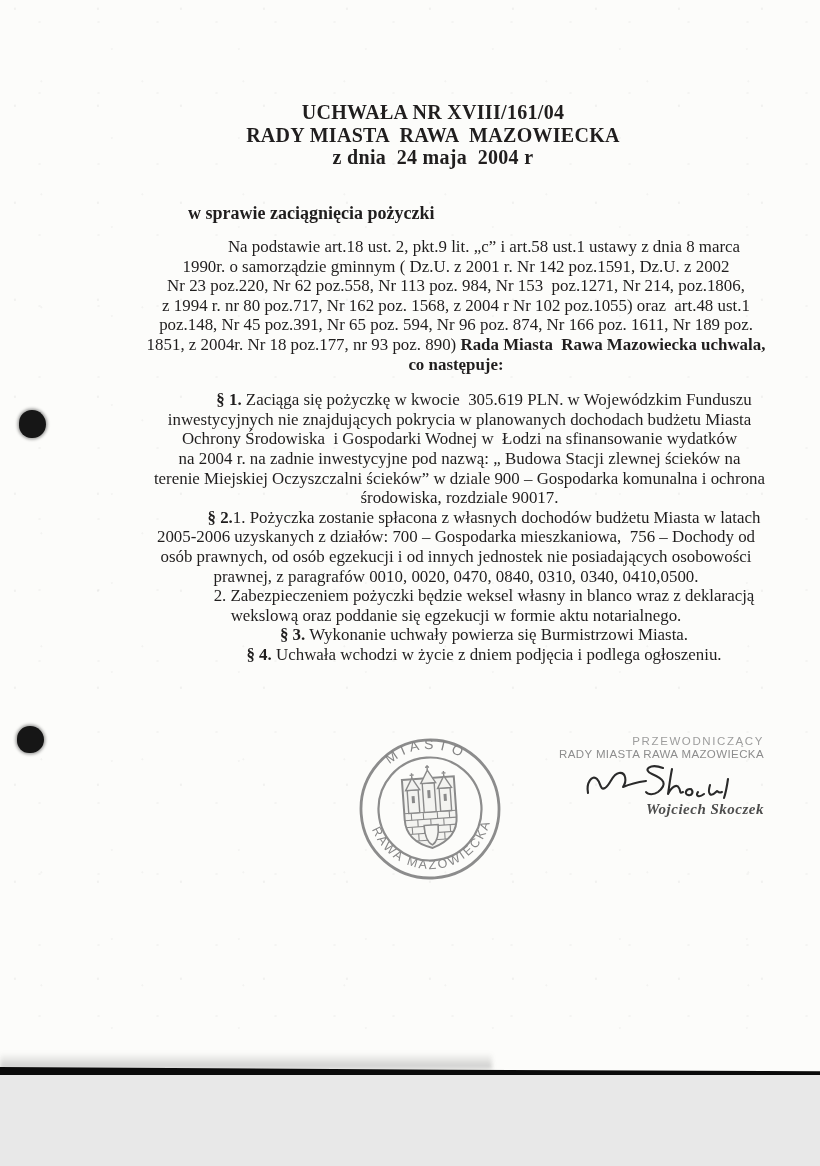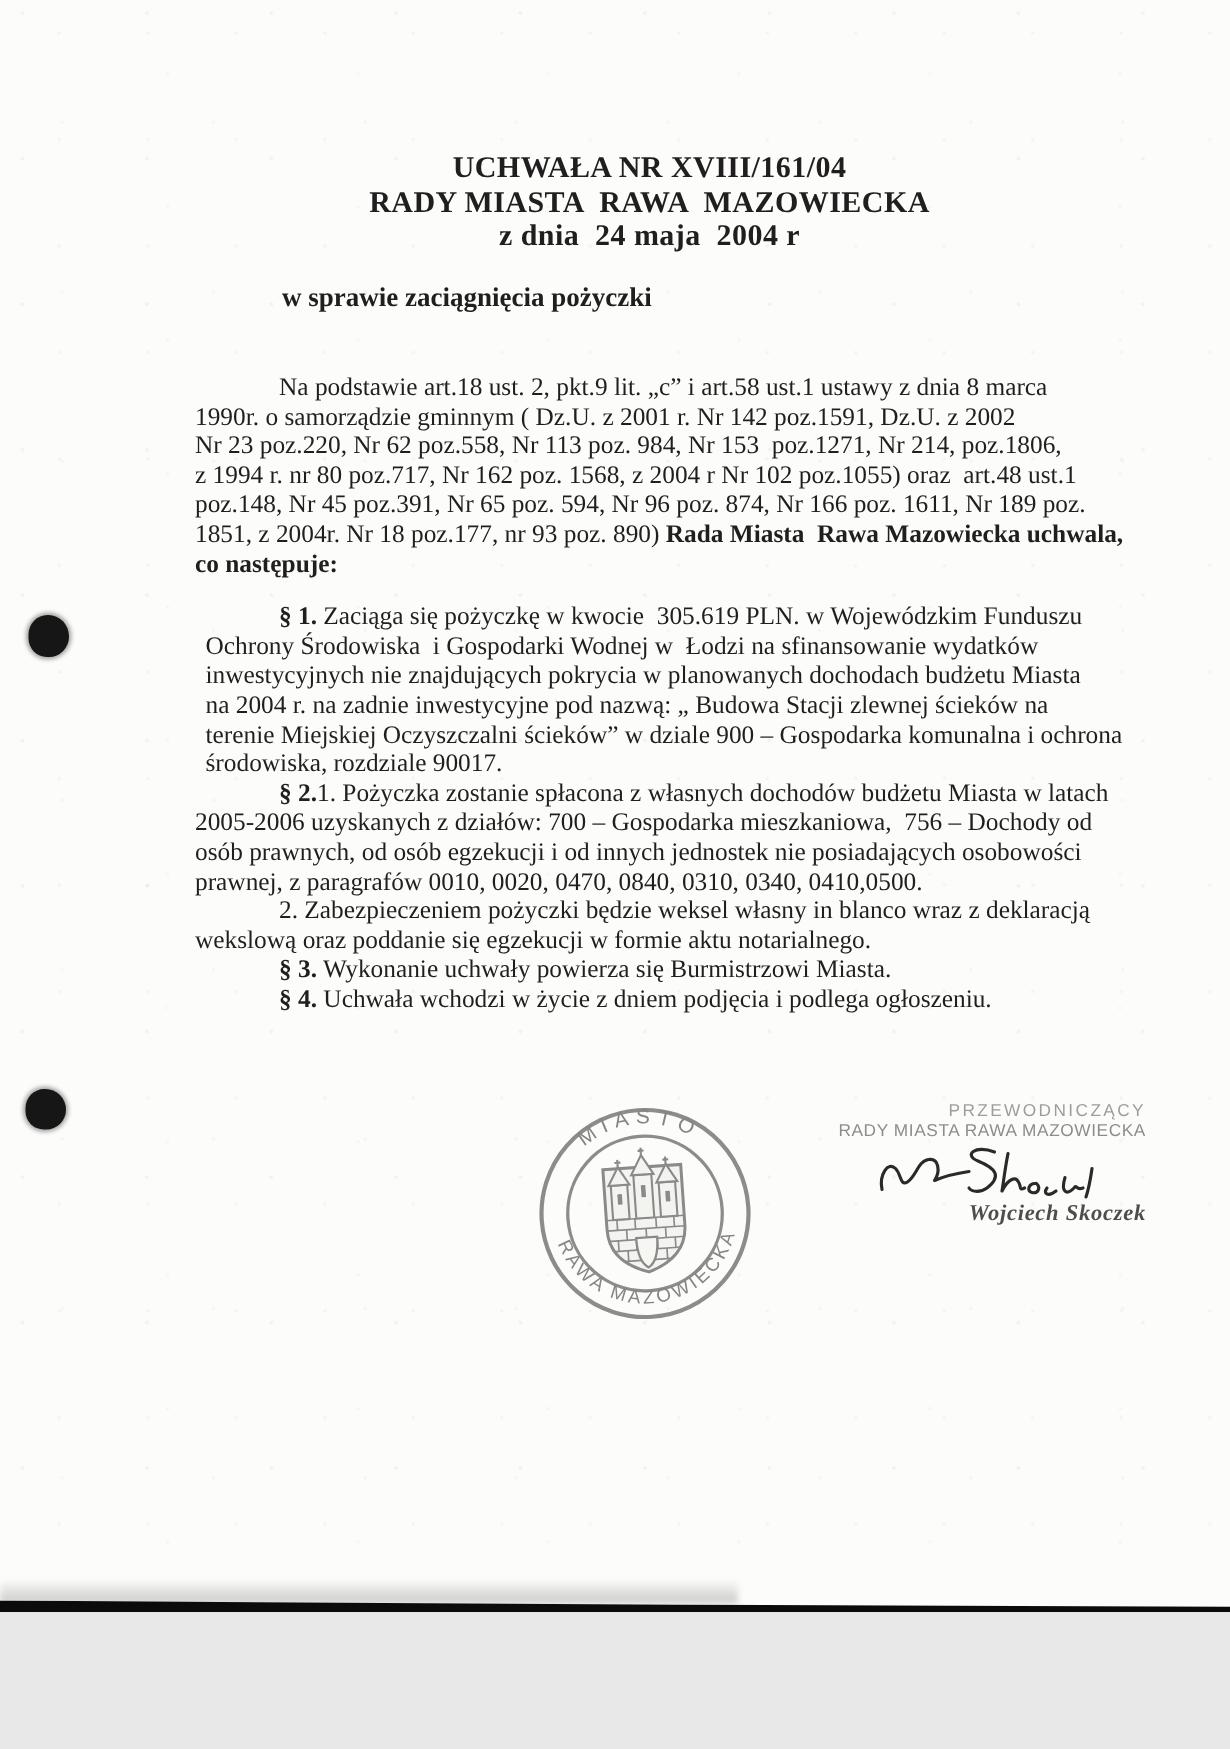--- a/index.html
+++ b/index.html
@@ -10,22 +10,22 @@
       radial-gradient(circle at 18% 9%, rgba(40,40,40,.05) 0 .8px, transparent 1.6px),
       radial-gradient(circle at 67% 31%, rgba(40,40,40,.04) 0 .8px, transparent 1.5px),
       radial-gradient(circle at 41% 72%, rgba(40,40,40,.04) 0 .7px, transparent 1.4px),
       radial-gradient(circle at 88% 55%, rgba(40,40,40,.035) 0 .7px, transparent 1.4px);
     background-size:83px 97px,59px 71px,101px 113px,127px 89px;
     font-family:"Liberation Serif",serif;color:#201e1e;overflow:hidden;
   }
   .title-block{position:absolute;top:101px;left:46px;width:774px;text-align:center;
     font-weight:bold;font-size:20px;line-height:22.5px;letter-spacing:.3px;}
   .title-block div{white-space:pre;}
-  .subject{position:absolute;top:188px;left:188px;font-weight:bold;font-size:18px;white-space:pre;text-align:right;}
-  .body-text{position:absolute;top:248px;left:130px;width:652px;font-size:16.9px;line-height:19.6px;}
+  .subject{position:absolute;top:203px;left:188px;font-weight:bold;font-size:18px;white-space:pre;text-align:right;}
+  .body-text{position:absolute;top:237px;left:130px;width:652px;font-size:16.9px;line-height:19.6px;text-align:center;}
   .line{white-space:pre;height:19.6px;}
   .ind{padding-left:56px;}
   .c1{padding-left:7px;}
   .b{font-weight:bold;}
   .sec1{margin-top:16px;}
   .punch{position:absolute;background:#161616;border-radius:48% 52% 50% 46%;
     box-shadow:0 0 3px 1.5px rgba(25,25,25,.4);}
   .punch-top{left:19px;top:410px;width:27px;height:28px;}
   .punch-bottom{left:17px;top:726px;width:27px;height:27px;}
   .seal{position:absolute;left:356px;top:735px;transform:rotate(-4deg);}
@@ -63,22 +63,22 @@
       <div class="line">1990r. o samorządzie gminnym ( Dz.U. z 2001 r. Nr 142 poz.1591, Dz.U. z 2002</div>
       <div class="line">Nr 23 poz.220, Nr 62 poz.558, Nr 113 poz. 984, Nr 153  poz.1271, Nr 214, poz.1806,</div>
       <div class="line">z 1994 r. nr 80 poz.717, Nr 162 poz. 1568, z 2004 r Nr 102 poz.1055) oraz  art.48 ust.1</div>
       <div class="line">poz.148, Nr 45 poz.391, Nr 65 poz. 594, Nr 96 poz. 874, Nr 166 poz. 1611, Nr 189 poz.</div>
       <div class="line"><span>1851, z 2004r. Nr 18 poz.177, nr 93 poz. 890) </span><span class="b">Rada Miasta  Rawa Mazowiecka uchwala,</span></div>
       <div class="line b">co następuje:</div>
     </div>
 
     <div class="sec1">
       <div class="line ind"><span class="b">§ 1.</span><span> Zaciąga się pożyczkę w kwocie  305.619 PLN. w Wojewódzkim Funduszu</span></div>
+      <div class="line c1">inwestycyjnych nie znajdujących pokrycia w planowanych dochodach budżetu Miasta</div>
       <div class="line c1">Ochrony Środowiska  i Gospodarki Wodnej w  Łodzi na sfinansowanie wydatków</div>
-      <div class="line c1">inwestycyjnych nie znajdujących pokrycia w planowanych dochodach budżetu Miasta</div>
       <div class="line c1">na 2004 r. na zadnie inwestycyjne pod nazwą: „ Budowa Stacji zlewnej ścieków na</div>
       <div class="line c1">terenie Miejskiej Oczyszczalni ścieków” w dziale 900 – Gospodarka komunalna i ochrona</div>
       <div class="line c1">środowiska, rozdziale 90017.</div>
     </div>
 
     <div>
       <div class="line ind"><span class="b">§ 2.</span><span>1. Pożyczka zostanie spłacona z własnych dochodów budżetu Miasta w latach</span></div>
       <div class="line">2005-2006 uzyskanych z działów: 700 – Gospodarka mieszkaniowa,  756 – Dochody od</div>
       <div class="line">osób prawnych, od osób egzekucji i od innych jednostek nie posiadających osobowości</div>
       <div class="line">prawnej, z paragrafów 0010, 0020, 0470, 0840, 0310, 0340, 0410,0500.</div>

